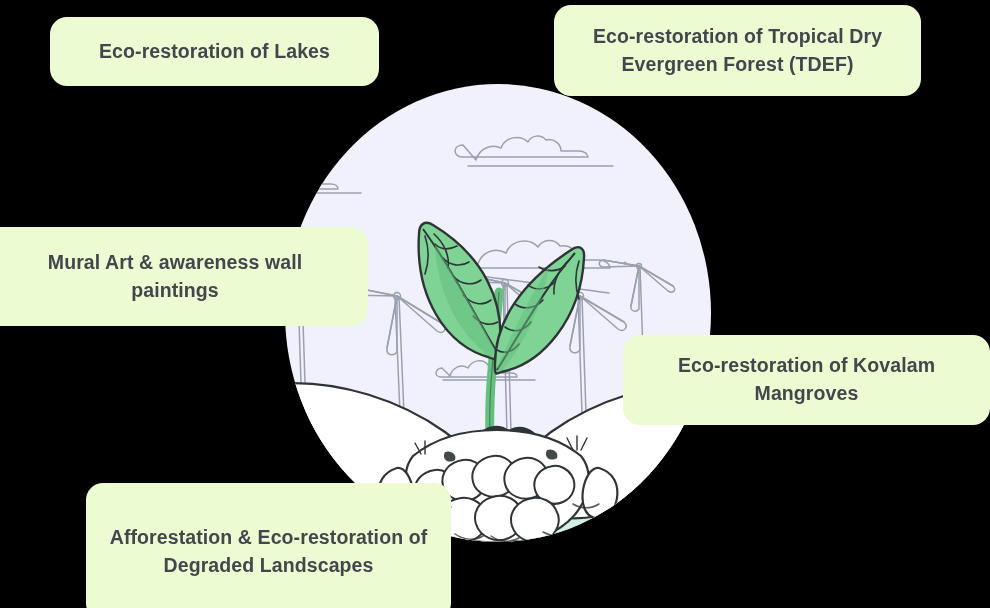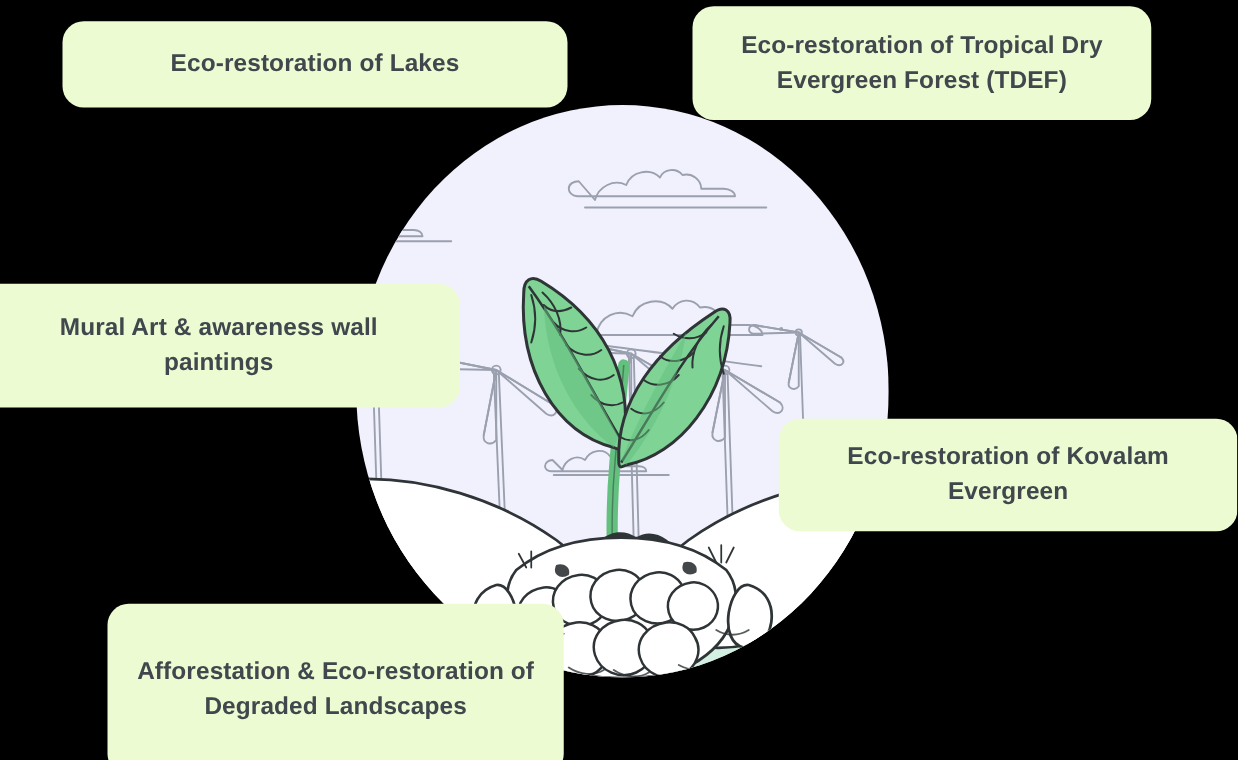--- a/index.html
+++ b/index.html
@@ -40,21 +40,21 @@
     line-height: 1.42;
     text-align: center;
     letter-spacing: 0.1px;
     display: flex;
     align-items: center;
     justify-content: center;
     padding: 10px 22px;
   }
   .chip span { display: block; width: 100%; }
 
-  #chip-lakes      { left: 50px;  top: 17px;  width: 404px; height: 69px; }
+  #chip-lakes      { left: 50px;  top: 17px;  width: 329px; height: 69px; }
   #chip-tdef       { left: 554px; top: 5px;   width: 367px; height: 91px; }
   #chip-mural      { left: -18px; top: 227px; width: 386px; height: 99px; border-radius: 17px; }
   #chip-kovalam    { left: 623px; top: 335px; width: 367px; height: 90px; }
   #chip-afforest   { left: 86px;  top: 483px; width: 365px; height: 137px; }
 </style>
 </head>
 <body>
 
 <div id="stage">
 
@@ -247,20 +247,20 @@
 
   <div class="chip" id="chip-tdef">
     <span>Eco-restoration of Tropical Dry Evergreen Forest (TDEF)</span>
   </div>
 
   <div class="chip" id="chip-mural">
     <span>Mural Art &amp; awareness wall paintings</span>
   </div>
 
   <div class="chip" id="chip-kovalam">
-    <span>Eco-restoration of Kovalam Evergreen</span>
+    <span>Eco-restoration of Kovalam Mangroves</span>
   </div>
 
   <div class="chip" id="chip-afforest">
     <span>Afforestation &amp; Eco-restoration of Degraded Landscapes</span>
   </div>
 
 </div>
 
 </body></html>

